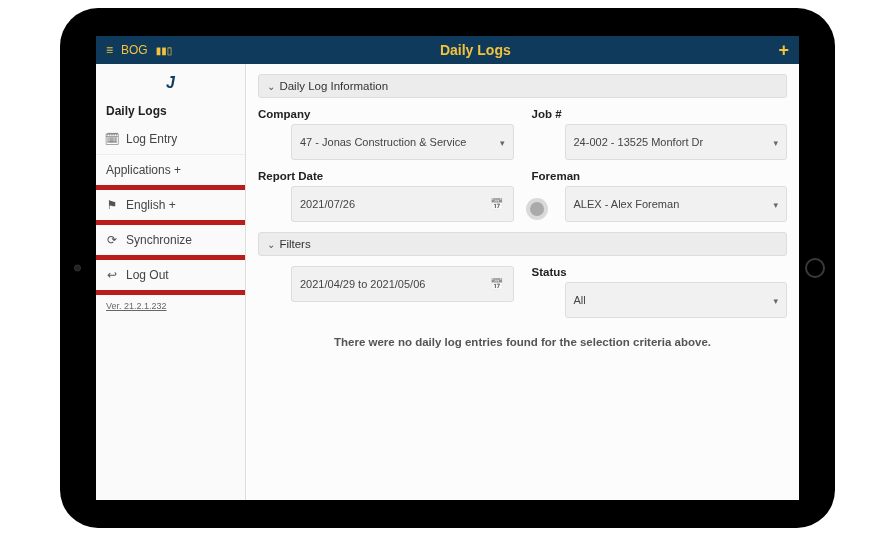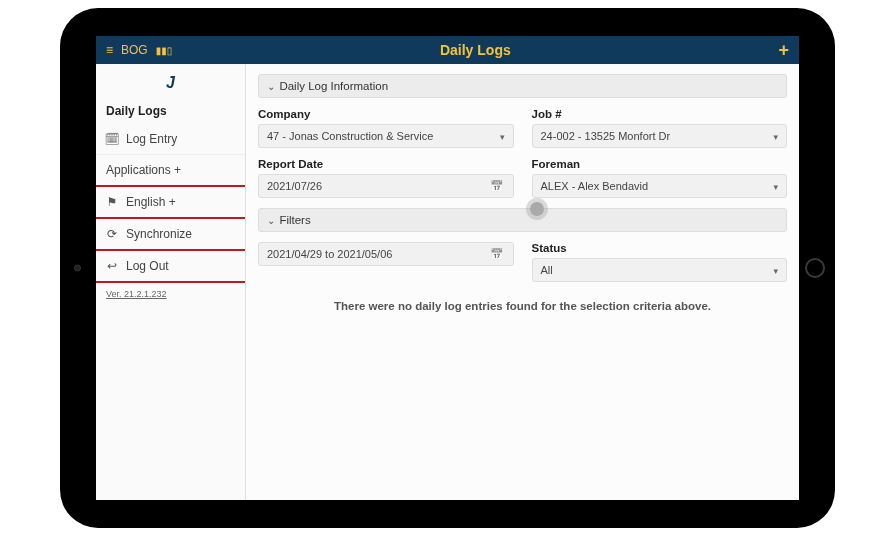--- a/index.html
+++ b/index.html
@@ -40,39 +40,39 @@
   .sb {
     width:150px; background:#fafafa; border-right:1px solid #ddd;
     font-size:12px; color:#333; display:flex; flex-direction:column;
   }
   .logo { text-align:center; padding:10px 0 6px; font-size:16px; font-weight:900; color:#0f3a5c; font-style:italic; }
   .sb-hdr { font-weight:700; padding:6px 10px; color:#222; }
   .sb-item {
     padding:8px 10px; display:flex; align-items:center; gap:8px;
     border-bottom:1px solid #eee; cursor:pointer; color:#444;
   }
-  .sb-item.plain { border-bottom:2px solid #b91c1c; }
+  .sb-item.plain { border-bottom:5px solid #b91c1c; }
   .sb-ver { padding:6px 10px; font-size:9px; color:#666;text-decoration:underline; }
   .ic { width:12px; display:inline-flex; justify-content:center; color:#555; }
 
   
   .main { flex:1; background:#fcfcfc; padding:10px 12px; font-size:12px; color:#333; overflow:auto; position:relative; }
   .panel-hdr {
     background:#ececec; border:1px solid #ddd; border-radius:3px;
     padding:5px 8px; font-size:11.5px; color:#333; display:flex; align-items:center; gap:4px;
     margin-bottom:10px;
   }
   .chev { font-size:10px; color:#555; }
   .row { display:flex; gap:18px; margin-bottom:10px; }
   .col { flex:1; min-width:0; }
   .lbl { font-weight:700; font-size:11.5px; margin-bottom:4px; color:#222; }
   .field {
     background:#f1f1f1; border:1px solid #ddd; border-radius:3px;
-    height:24px; display:flex; align-items:center; justify-content:space-between;
-    padding:0 8px; font-size:11px; color:#444;
+    height:36px; display:flex; align-items:center; justify-content:space-between;
+    padding:0 8px; font-size:11px; color:#444;margin-left:33px;
   }
   .caret::after { content:"▾"; font-size:9px; color:#666; }
   .cal::after  { content:"📅"; font-size:11px; filter:grayscale(1) opacity(.7); }
 
   .empty { text-align:center; color:#555; font-size:11.5px; margin-top:18px;font-weight:bold; }
 
   .dot {
     position:absolute; width:14px; height:14px; border-radius:50%;
     background:#aaa; box-shadow:0 0 0 4px rgba(140,140,140,.3);
   }
@@ -151,21 +151,21 @@
           <div class="col">
             <div class="lbl">Report Date</div>
             <div class="field">
               <span>2021/07/26</span>
               <span class="cal"></span>
             </div>
           </div>
           <div class="col">
             <div class="lbl">Foreman</div>
             <div class="field">
-              <span>ALEX - Alex Bendavid</span>
+              <span>ALEX - Alex Foreman</span>
               <span class="caret"></span>
             </div>
           </div>
         </div>
 
         <div class="panel-hdr" style="margin-top:6px;">
           <span class="chev">⌄</span>
           <span>Filters</span>
         </div>
 

